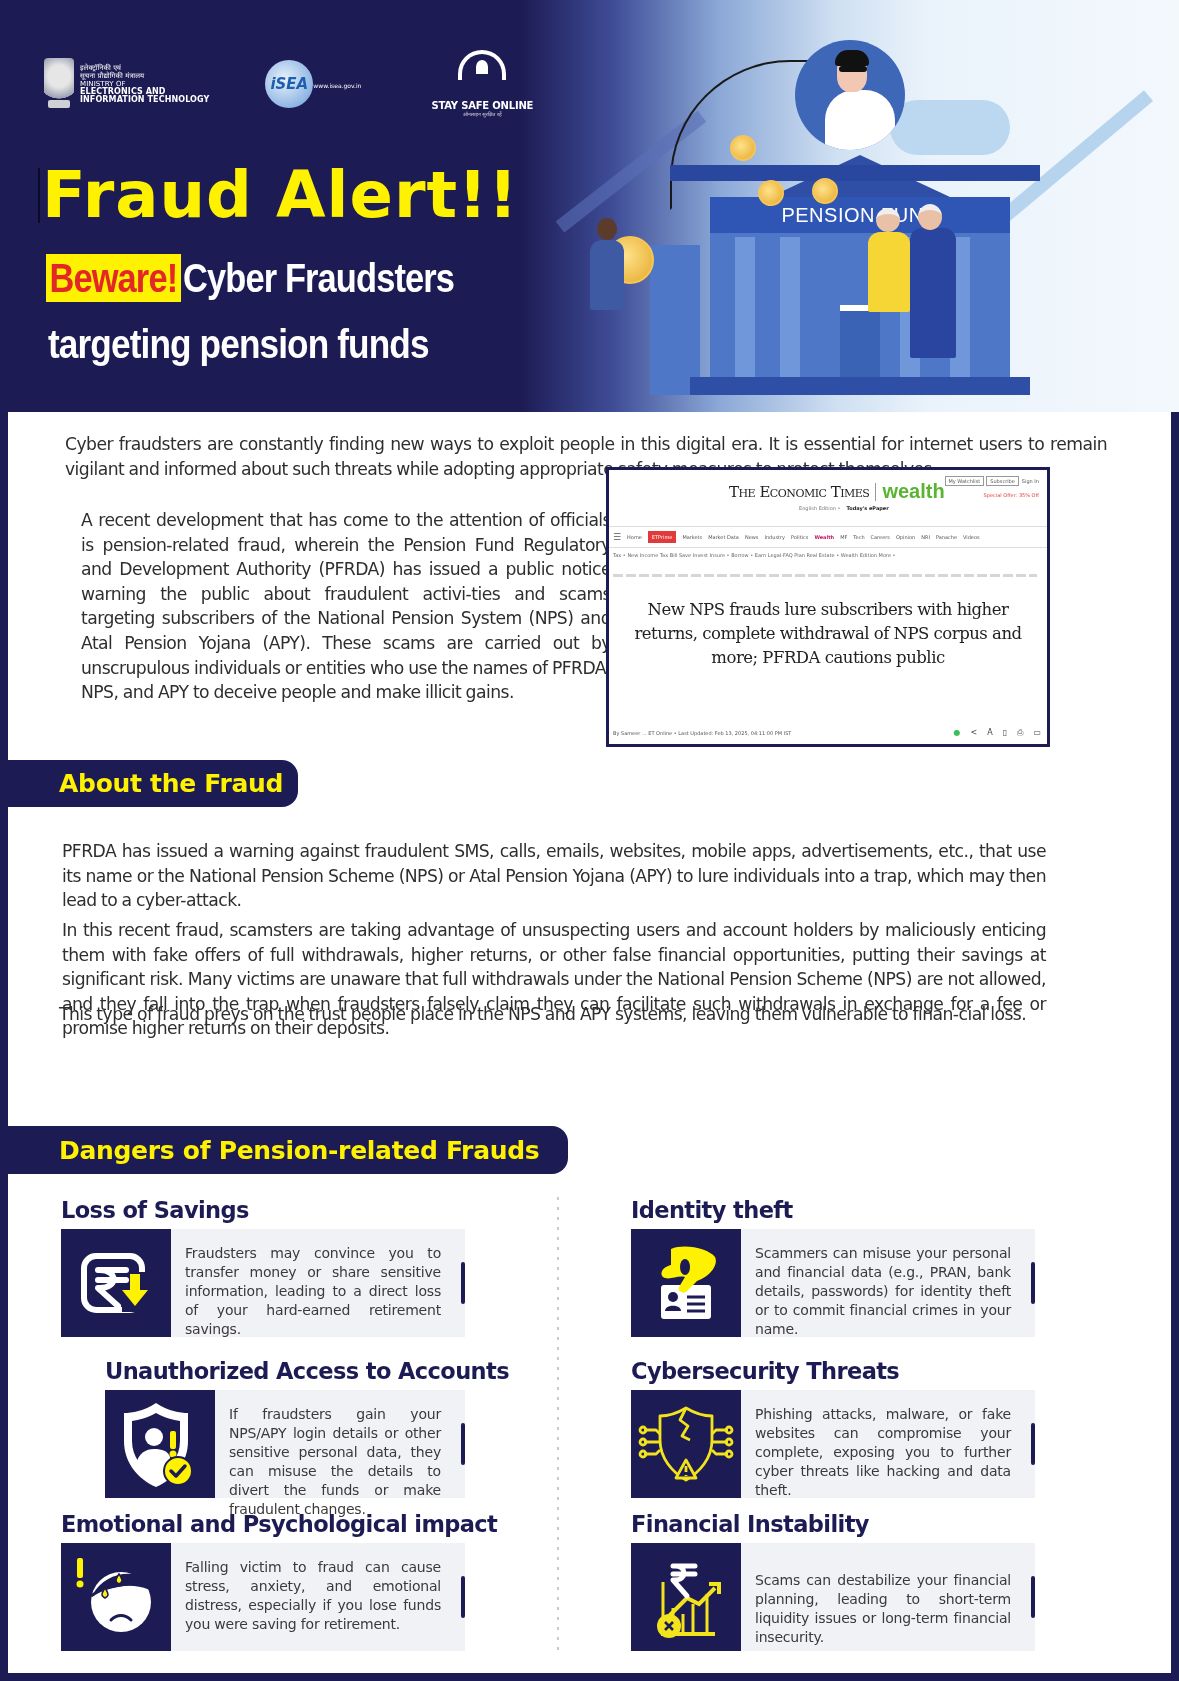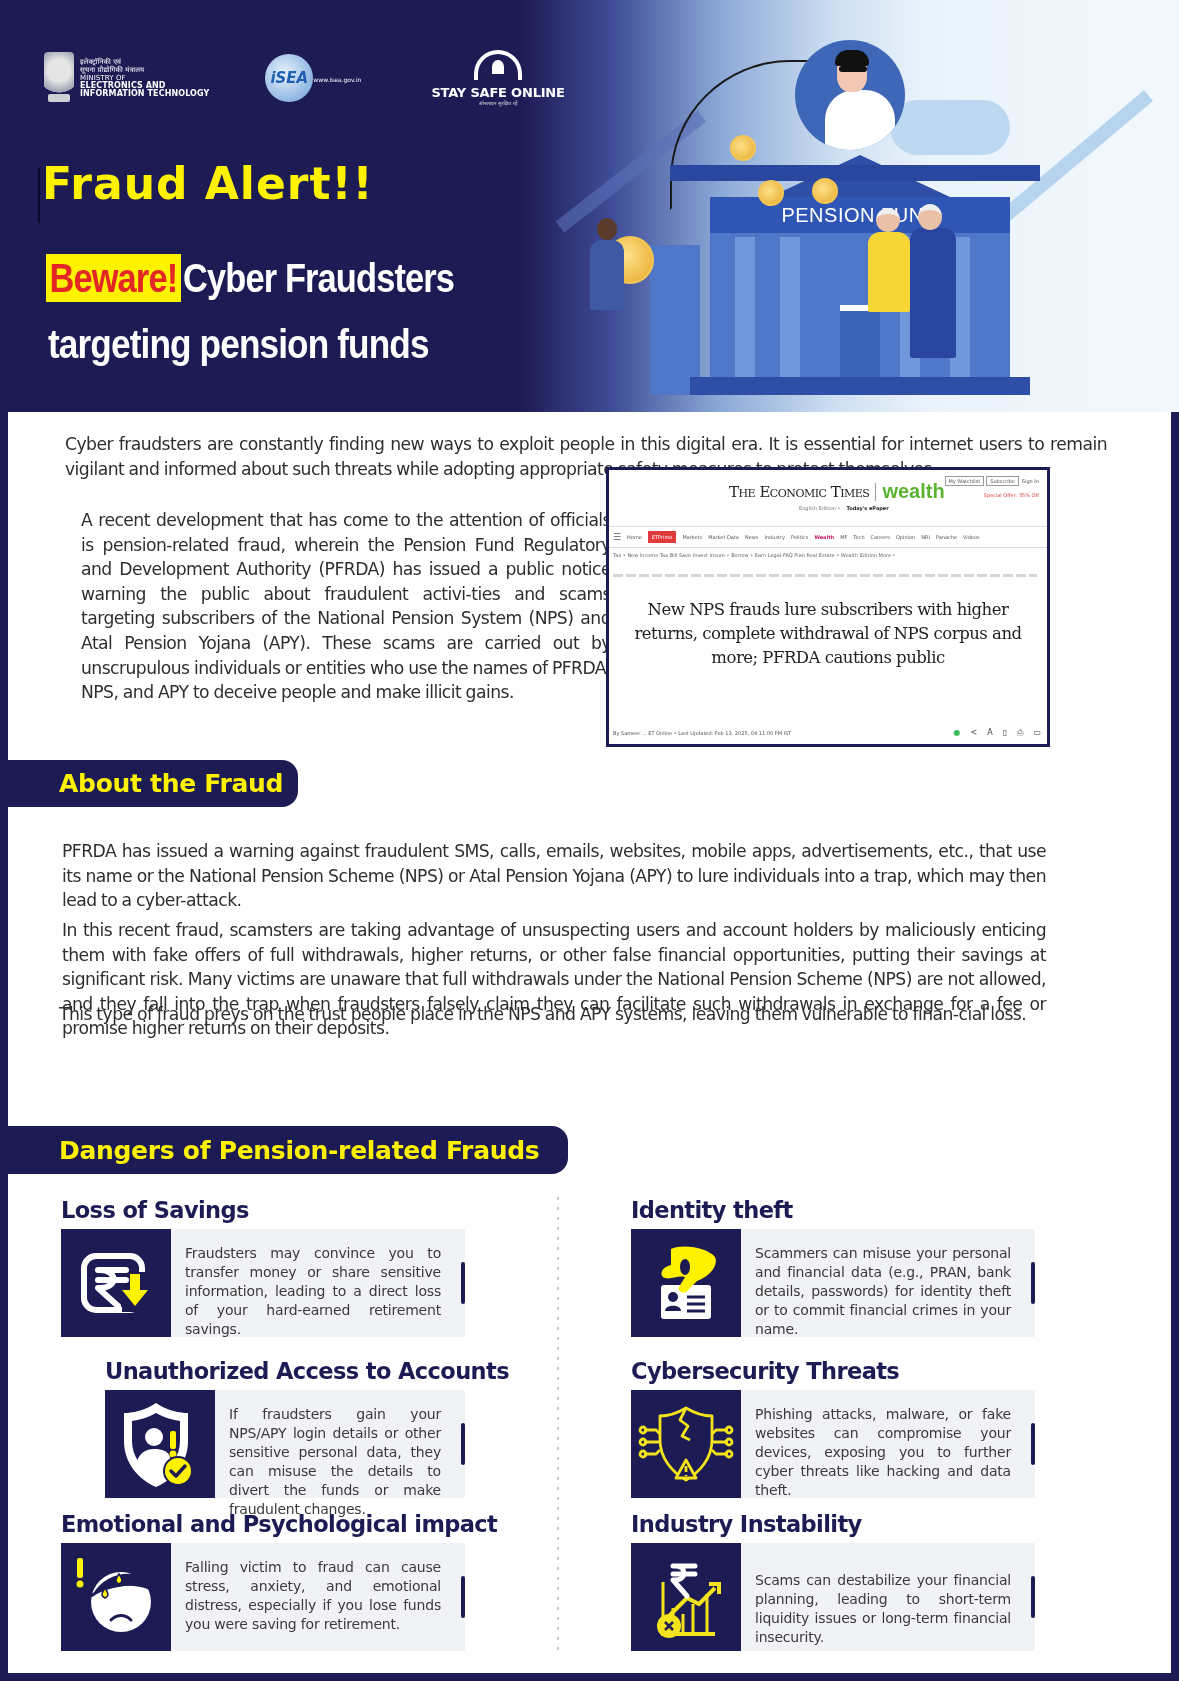--- a/index.html
+++ b/index.html
@@ -15,24 +15,24 @@
   .emblem { width: 30px; height: 52px; border-radius: 4px; background: radial-gradient(circle at 50% 35%, #e6e6e6 0 30%, #9aa0b0 60%, transparent 61%); position: relative; }
   .emblem::after { content: ""; position: absolute; left: 4px; right: 4px; bottom: 2px; height: 8px; background: #cfd0d6; border-radius: 2px; }
   .meity-text { font-size: 7px; line-height: 8px; letter-spacing: .1px; }
   .meity-text b { font-size: 8px; display: block; }
   .logo-isea { margin-left: 56px; display: flex; flex-direction: row; align-items: center; color: #fff; }
   .isea-circle { width: 48px; height: 48px; border-radius: 50%; background: radial-gradient(circle at 40% 40%, #e8f2fb, #8fb6e3 70%, #5c86c5); display: flex; align-items: center; justify-content: center; font-weight: bold; color: #1f5fb0; font-size: 15px; font-style: italic; }
   .isea-url { font-size: 6px; margin-top: 3px; }
   .logo-ssonline { margin-left: 70px; display: flex; flex-direction: column; align-items: center; color: #fff; }
   .ss-arch { width: 48px; height: 30px; border: 4px solid #fff; border-bottom: none; border-radius: 26px 26px 0 0; position: relative; }
   .ss-arch::after { content: ""; position: absolute; left: 14px; top: 6px; width: 12px; height: 14px; background: #fff; border-radius: 50% 50% 0 0; }
-  .ss-title { font-size: 13px; font-weight: bold; margin-top: 5px; letter-spacing: -.2px; }
+  .ss-title { font-size: 10px; font-weight: bold; margin-top: 20px; letter-spacing: -.2px; }
   .ss-sub { font-size: 5px; opacity: .8; }
 
-  .title-fraud { position: absolute; left: 42px; top: 158px; font-family: "DejaVu Sans", sans-serif; font-weight: bold; color: #fff200; font-size: 44px; letter-spacing: 1px; }
+  .title-fraud { position: absolute; left: 42px; top: 158px; font-family: "DejaVu Sans", sans-serif; font-weight: bold; color: #fff200; font-size: 64px; letter-spacing: 1px; }
   .title-bar { position: absolute; left: 38px; top: 168px; width: 2px; height: 55px; background: #0a0a2a; }
   .title-line2 { position: absolute; left: 46px; top: 254px; display: flex; align-items: center; }
   .beware { background: #fff200; color: #e32727; font-family: "Liberation Sans", sans-serif; font-weight: bold; font-size: 40px; padding: 0 4px; line-height: 48px; letter-spacing: -1px; transform: scaleX(.86); transform-origin: left center; margin-right: -20px; }
   .cyber { color: #fff; font-family: "Liberation Sans", sans-serif; font-weight: bold; font-size: 40px; letter-spacing: -1px; transform: scaleX(.86); transform-origin: left center; white-space: nowrap; }
   .title-line3 { position: absolute; left: 48px; top: 322px; color: #fff; font-family: "Liberation Sans", sans-serif; font-weight: bold; font-size: 40px; letter-spacing: -1px; transform: scaleX(.88); transform-origin: left center; white-space: nowrap; }
 
   
   .cloud { position: absolute; background: #bcd8f1; border-radius: 40px; }
   .arrow-line { position: absolute; height: 14px; background: #b7d4ef; transform-origin: left center; }
   .bank { position: absolute; left: 650px; top: 125px; width: 400px; height: 270px; }
@@ -299,21 +299,21 @@
           <circle cx="5" cy="28" r="3"></circle>
             <circle cx="5" cy="40" r="3"></circle>
             <circle cx="5" cy="52" r="3"></circle>
           <circle cx="91" cy="28" r="3"></circle>
             <circle cx="91" cy="40" r="3"></circle>
             <circle cx="91" cy="52" r="3"></circle>
           <path d="M48 58l10 18H38z" fill="#1d1b54"></path>
           <path d="M48 64v6M48 73v1"></path>
         </svg>
       </div>
-      <p class="card-text">Phishing attacks, malware, or fake websites can compromise your devices, exposing you to further cyber threats like hacking and data theft.</p>
+      <p class="card-text">Phishing attacks, malware, or fake websites can compromise your complete, exposing you to further cyber threats like hacking and data theft.</p>
       <div class="card-accent"></div>
     </div>
   </section>
 
   <section class="card" style="left:53px;top:1096px;">
     <h3 class="card-title">Emotional and Psychological impact</h3>
     <div class="card-body">
       <div class="card-icon">
         <svg width="90" height="86" viewBox="0 0 90 86">
           <rect x="6" y="4" width="6" height="20" rx="2" fill="#fff200"></rect>
@@ -325,21 +325,21 @@
           <path d="M34 34c-4 6-4 8 0 10 4-2 4-4 0-10z" fill="#fff200" stroke="#1d1b54" stroke-width="1.5"></path>
           <path d="M40 66c6-6 14-6 20 0" fill="none" stroke="#1d1b54" stroke-width="3" stroke-linecap="round"></path>
         </svg>
       </div>
       <p class="card-text">Falling victim to fraud can cause stress, anxiety, and emotional distress, especially if you lose funds you were saving for retirement.</p>
       <div class="card-accent"></div>
     </div>
   </section>
 
   <section class="card" style="left:623px;top:1096px;">
-    <h3 class="card-title">Industry Instability</h3>
+    <h3 class="card-title">Financial Instability</h3>
     <div class="card-body">
       <div class="card-icon">
         <svg width="70" height="86" viewBox="0 0 70 86">
           <path d="M10 80h54" stroke="#f2e31c" stroke-width="4"></path>
           <path d="M12 80V28M56 80V40M22 80V54M32 80V60M42 80V50" stroke="#f2e31c" stroke-width="3"></path>
           <path d="M18 62l18-18 12 6 16-16" fill="none" stroke="#f2e31c" stroke-width="4"></path>
           <path d="M58 30h10v10" fill="none" stroke="#f2e31c" stroke-width="4"></path>
           <path d="M22 12h22M22 20h22M24 12c12 0 12 14 0 14h-2l14 16" fill="none" stroke="#fff" stroke-width="5" stroke-linecap="round" stroke-linejoin="round"></path>
           <circle cx="18" cy="72" r="12" fill="#f2e31c"></circle>
           <path d="M14 68l8 8M22 68l-8 8" stroke="#1d1b54" stroke-width="2.5"></path>

